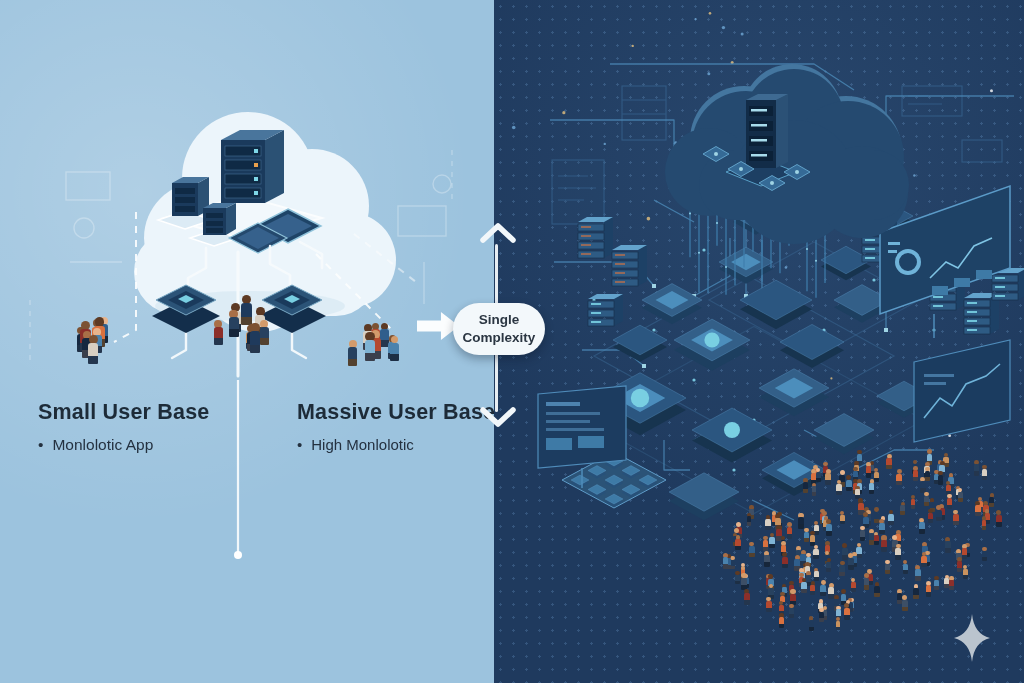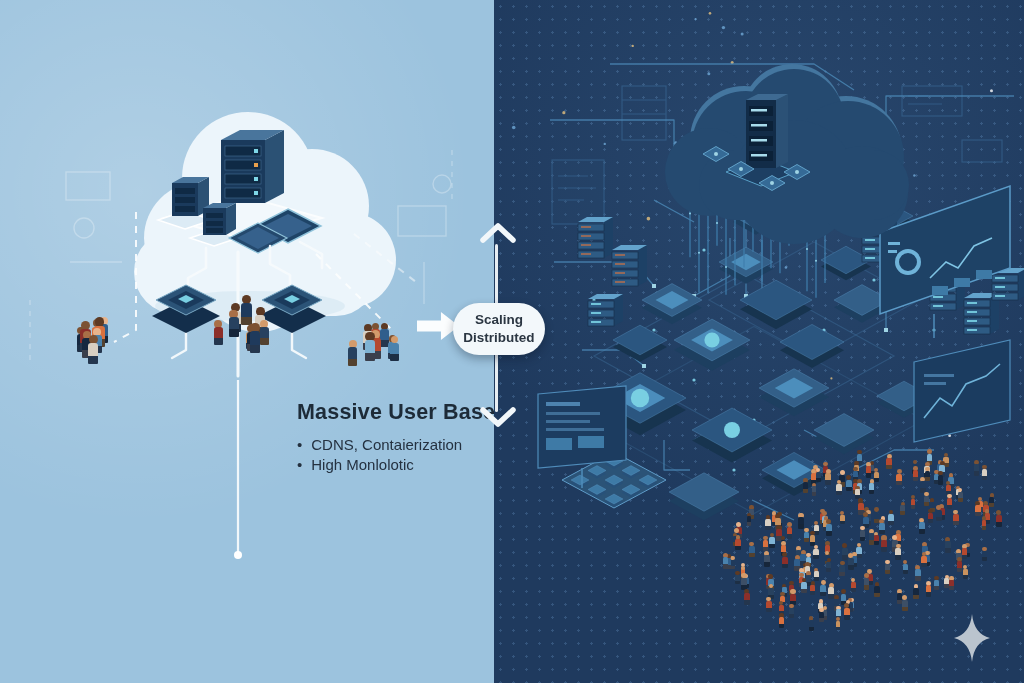--- a/index.html
+++ b/index.html
@@ -1298,34 +1298,35 @@
           <div style="position: absolute; top: 4.3px; left: 0px; width: 5.60581px; height: 11.2116px; border-radius: 1.68174px 1.68174px 1px 1px; background: linear-gradient(rgb(74, 130, 173) 0px, rgb(74, 130, 173) 62%, rgb(22, 38, 58) 62%, rgb(22, 38, 58) 100%);"></div>
         </div>
         <div class="person" style="left: 811.5px; top: 482.5px; width: 4.973px; height: 14.2228px; z-index: 496;">
           <div style="position: absolute; top: 0px; left: 0.3px; width: 4.27678px; height: 4.27678px; border-radius: 50%; background: rgb(169, 111, 71);"></div>
           <div style="position: absolute; top: 3.8px; left: 0px; width: 4.973px; height: 9.94601px; border-radius: 1.4919px 1.4919px 1px 1px; background: linear-gradient(rgb(61, 79, 102) 0px, rgb(61, 79, 102) 62%, rgb(58, 63, 76) 62%, rgb(58, 63, 76) 100%);"></div>
         </div>
       </div>
   </div>
 
   <div class="col left-col">
+    <h2>Small User Base</h2>
     <ul>
+        <li>Monlolotic App</li>
       </ul>
   </div>
   <div class="col right-col">
     <h2>Massive User Base</h2>
     <ul>
-        <li>CDNS, Contaierization</li>
         <li>High Monlolotic</li>
       </ul>
   </div>
 
   <div class="divider-line"></div>
   <svg class="chevrons" width="56" height="222" viewBox="0 0 56 222">
     <polyline points="13,22 28,8 43,22" fill="none" stroke="#f2f7fa" stroke-width="5.5" stroke-linecap="round" stroke-linejoin="round"></polyline>
     <polyline points="13,192 28,206 43,192" fill="none" stroke="#f2f7fa" stroke-width="5.5" stroke-linecap="round" stroke-linejoin="round"></polyline>
   </svg>
   <div class="block-arrow"></div>
   <div class="pill">
-    <span>Scaling Distributed</span>
+    <span>Single Complexity</span>
   </div>
 
 </div>
 
 </body></html>

